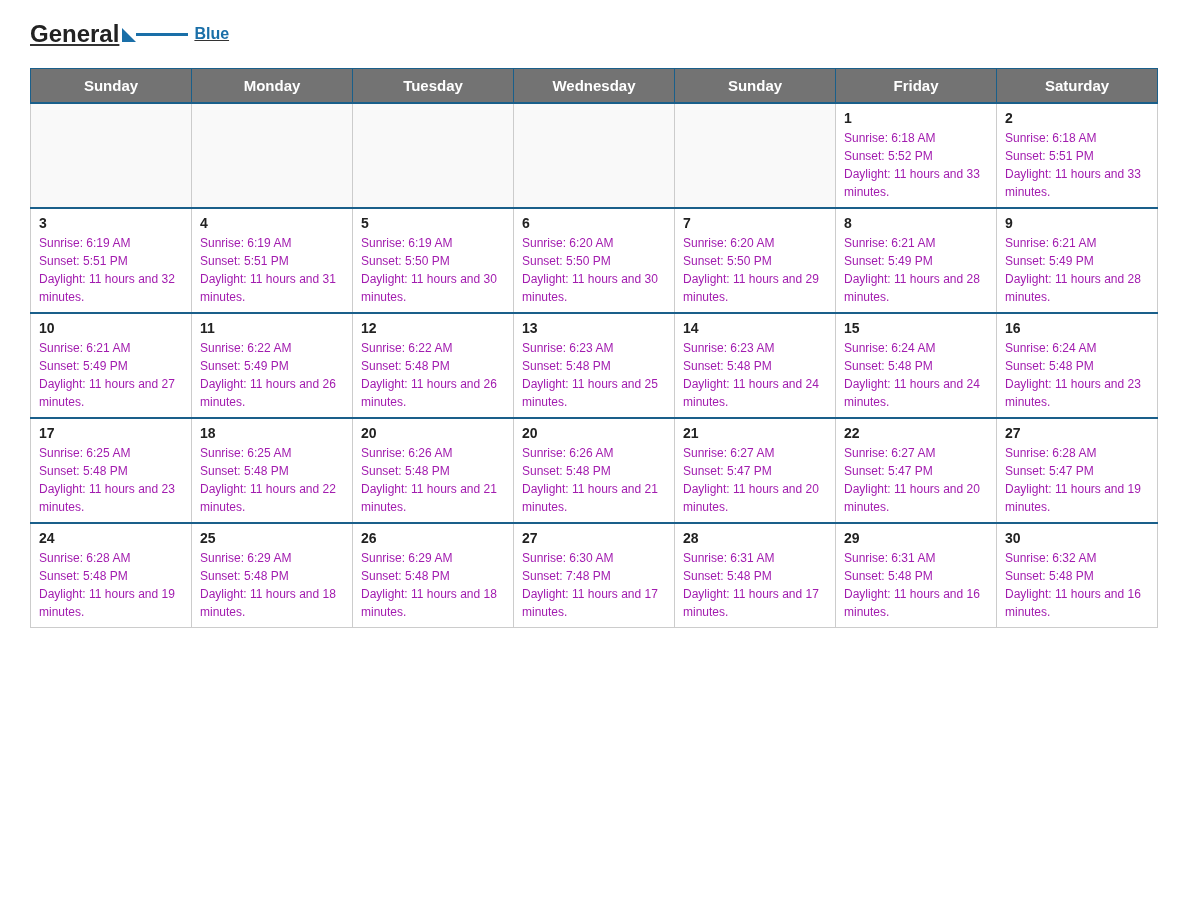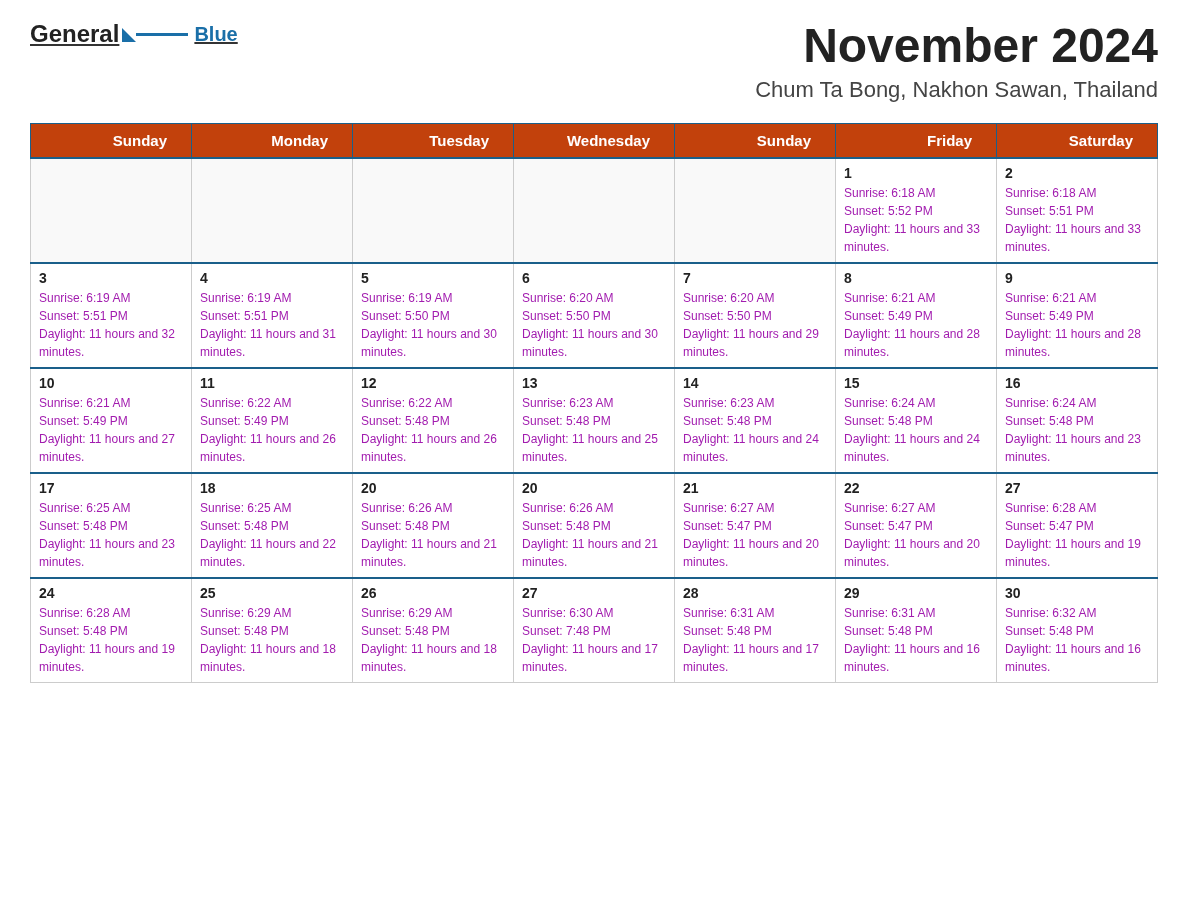--- a/index.html
+++ b/index.html
@@ -28,26 +28,26 @@
       font-size: 22px;
       font-weight: normal;
       color: #444;
       margin-top: 4px;
     }
     .calendar {
       width: 100%;
       border-collapse: collapse;
     }
     .calendar thead tr th {
-      background-color: #c2410c;
+      background-color: #737373;
       color: #fff;
       font-size: 15px;
       font-weight: bold;
-      padding: 8px 24px;
-      text-align: right;
+      padding: 8px 2px;
+      text-align: center;
       border: 1px solid #1a5f8a;
     }
     .calendar tbody tr {
       border-top: 2px solid #1a5f8a;
     }
     .calendar tbody tr td {
       vertical-align: top;
       padding: 6px 8px;
       font-size: 12.5px;
       color: #333;
@@ -92,26 +92,22 @@
 <body>
 
 <div class="header">
   <div class="logo-container">
     <div class="logo-top-row">
       <span style="font-size:24px;font-weight:bold;color:#222;">General</span>
       <span class="logo-triangle"></span>
     </div>
     <div style="display:flex;align-items:center;margin-top:0px;">
       <div style="width:52px;height:3px;background:#1a6fa8;margin-right:6px;"></div>
-      <span style="font-size:20px;font-weight:bold;color:#1a6fa8;">Blue</span>
+      <span style="font-size:16px;font-weight:bold;color:#1a6fa8;">Blue</span>
     </div>
-  </div>
-  <div class="title-block">
-    <h1>November 2024</h1>
-    <h2>Chum Ta Bong, Nakhon Sawan, Thailand</h2>
   </div>
 </div>
 
 <table class="calendar">
   <thead>
     <tr>
     <th>Sunday</th>
         <th>Monday</th>
         <th>Tuesday</th>
         <th>Wednesday</th>

